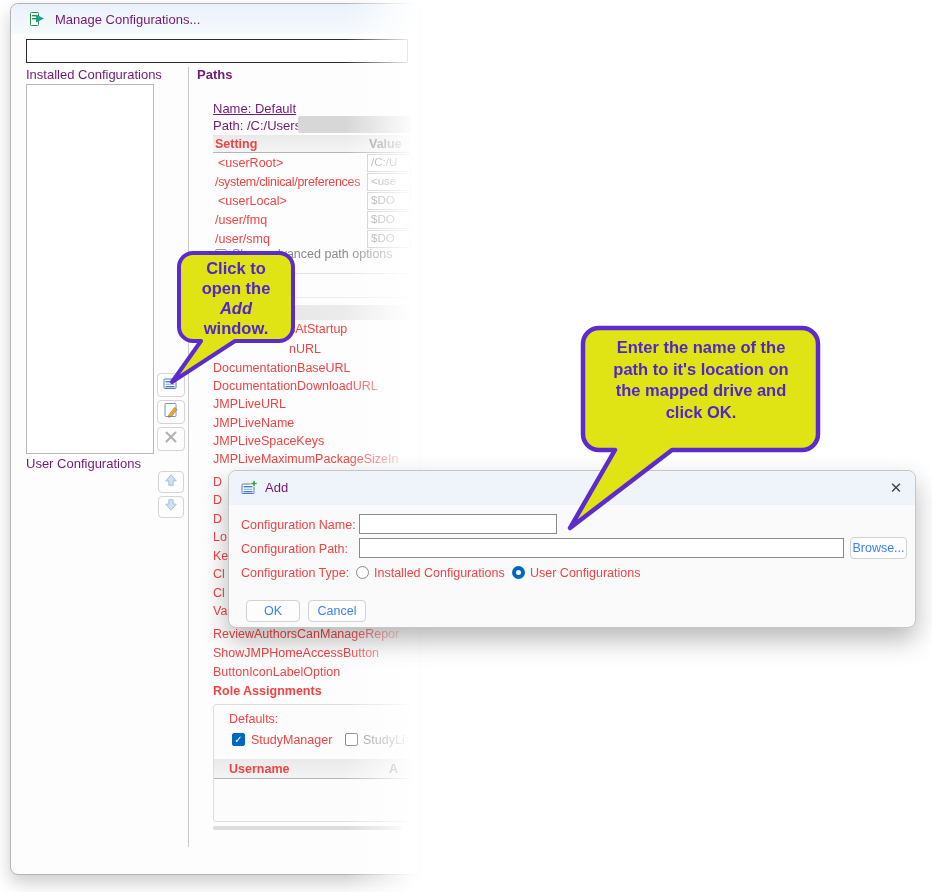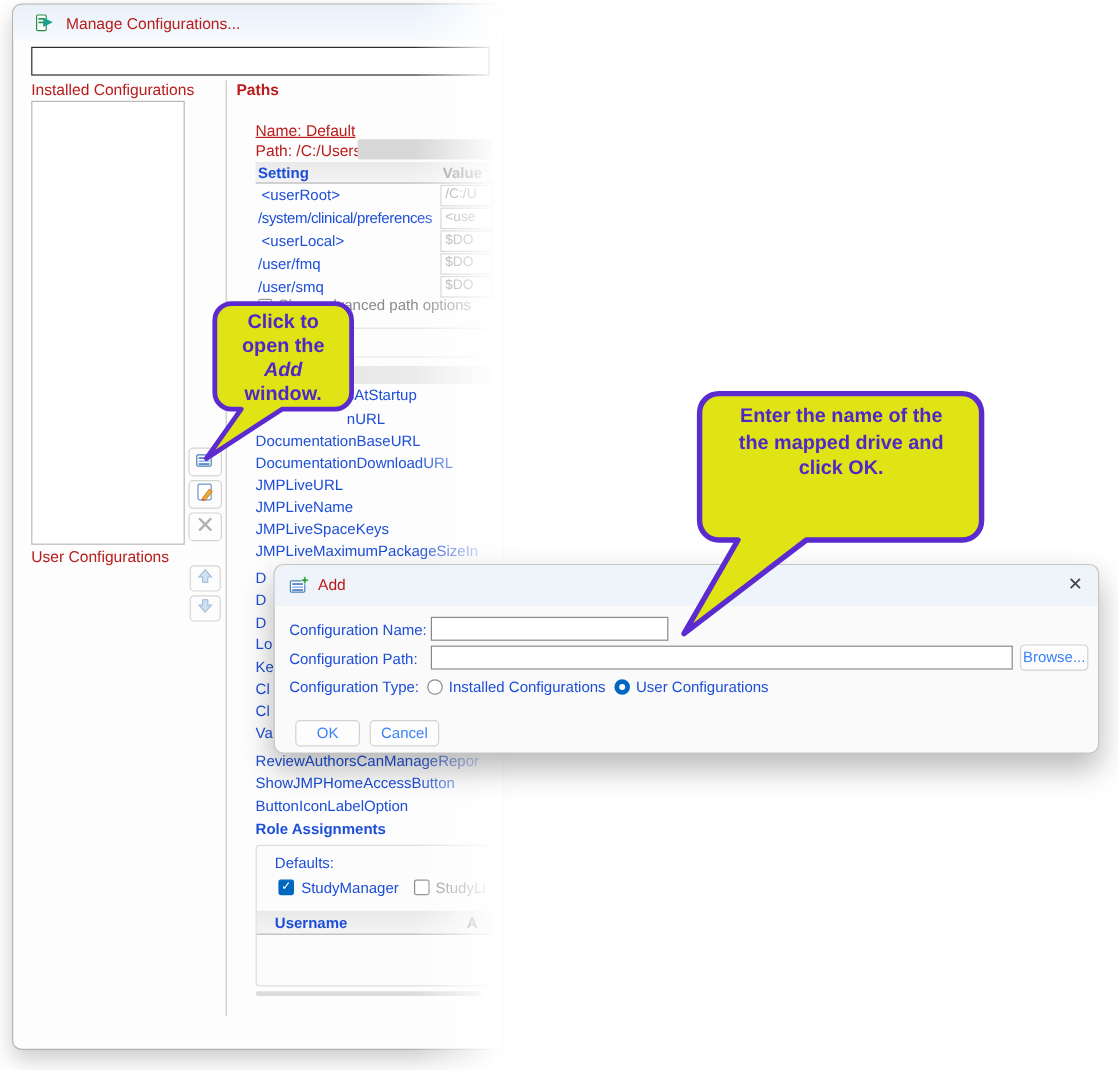--- a/index.html
+++ b/index.html
@@ -1,20 +1,20 @@
 <!DOCTYPE html>
 <html><head>
 <meta charset="utf-8">
 <style>
   * { margin:0; padding:0; box-sizing:border-box; }
   html,body { width:932px; height:892px; background:#ffffff; overflow:hidden;
               font-family:"Liberation Sans", sans-serif; }
   .abs { position:absolute; }
-  .txt { font-size:12.5px; color:#1d4ed8; white-space:nowrap; }
-  .lbl { font-size:13px; color:#b91c1c; white-space:nowrap; }
+  .txt { font-size:12.5px; color:#ef4444; white-space:nowrap; }
+  .lbl { font-size:13px; color:#701a75; white-space:nowrap; }
   .gray { color:#8a8a8a; }
   .bold { font-weight:bold; }
 
   
   #win { left:10px; top:3px; width:410px; height:872px; background:#fdfdfd;
          border:1px solid #b3b3b3; border-radius:8px;
          box-shadow:0 8px 18px rgba(0,0,0,.20); z-index:1; }
   #titlebar { left:0; top:0; width:100%; height:30px; border-radius:8px 8px 0 0;
               background:linear-gradient(180deg,#e9f1fa,#f6fafd); }
   .listbox { background:#fff; border:1px solid #b9b9b9; }
@@ -227,15 +227,16 @@
   <div>open the</div>
   <div style="font-style:italic;">Add</div>
   <div>window.</div>
 </div>
 
 <svg class="abs callout" style="left:508px;top:322px;z-index:9;" width="316" height="212" viewBox="0 0 316 212">
   <path d="M 91 6 H 294 A 16 16 0 0 1 310 22 V 112 A 16 16 0 0 1 294 128 H 164 L 62 206 L 107 128 H 91 A 16 16 0 0 1 75 112 V 22 A 16 16 0 0 1 91 6 Z" fill="#e0e414" stroke="#5b2bd0" stroke-width="4.5" stroke-linejoin="round"></path>
 </svg>
 <div class="abs callout-text c2text" style="left:592px;top:337px;width:218px;z-index:10;">
   <div>Enter the name of the</div>
+  <div>path to it's location on</div>
   <div>the mapped drive and</div>
   <div>click OK.</div>
 </div>
 
 </body></html>

